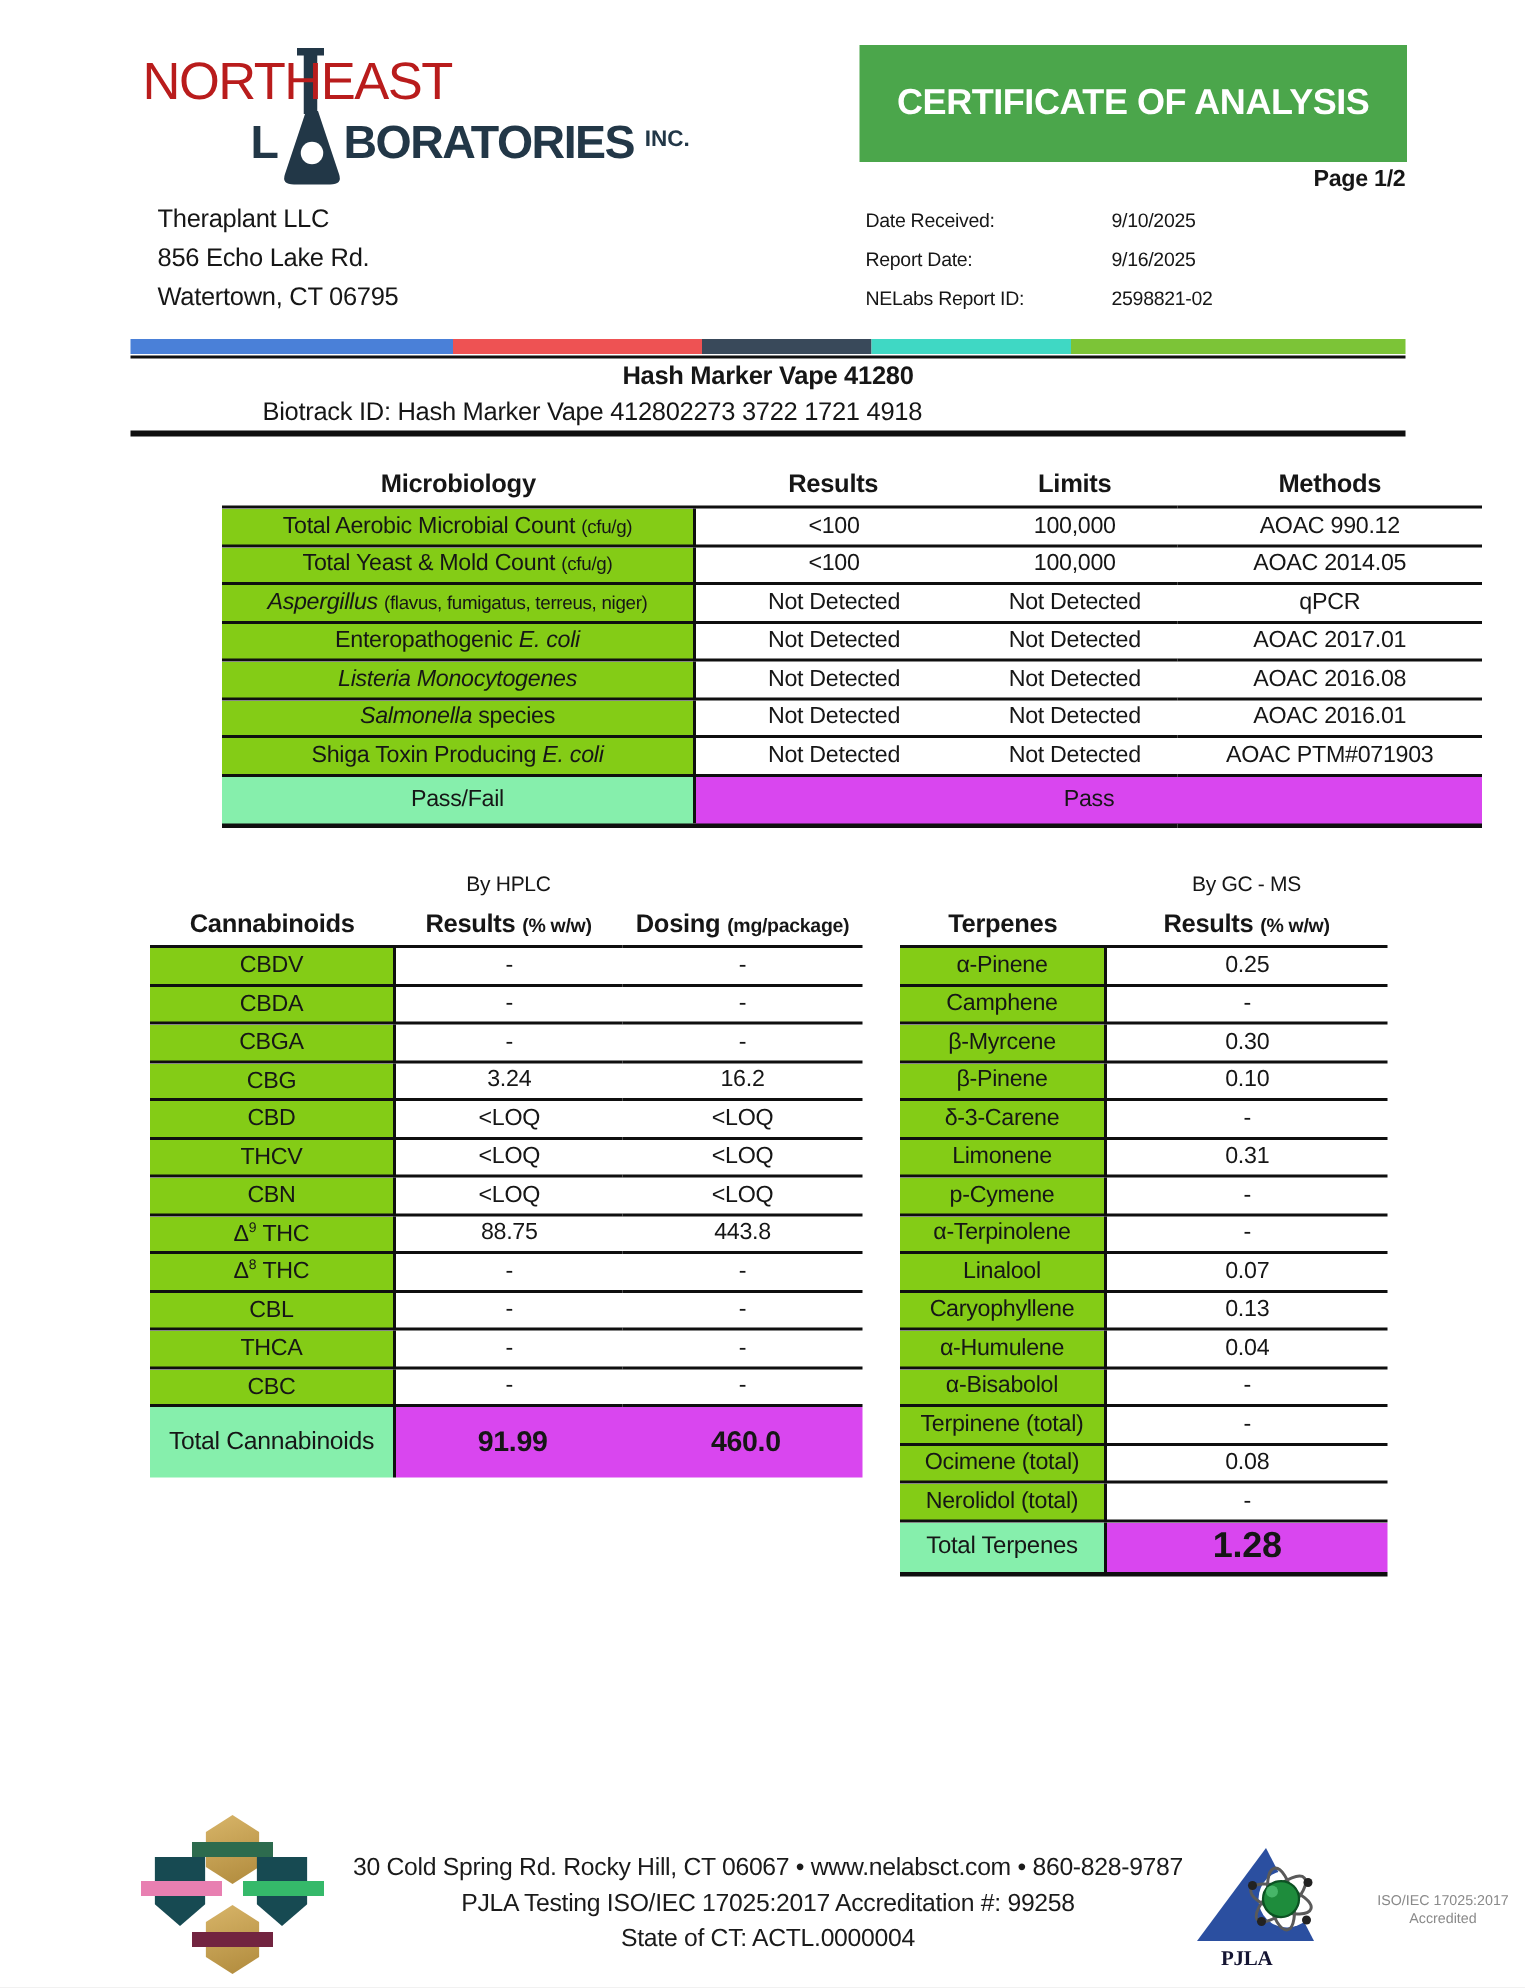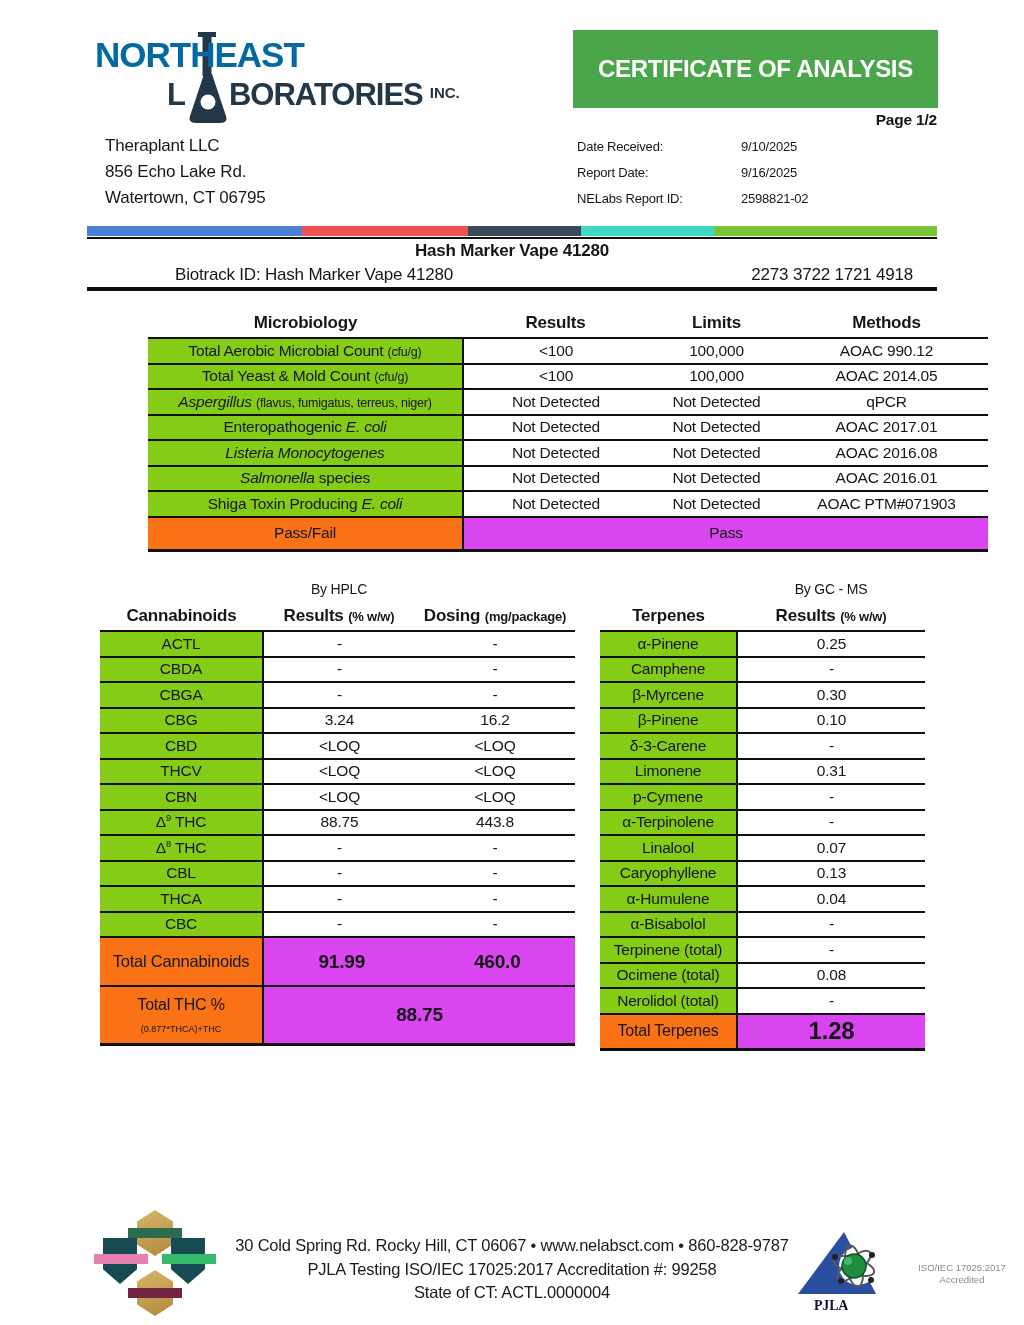--- a/index.html
+++ b/index.html
@@ -1,53 +1,53 @@
 <!DOCTYPE html>
 <html><head>
 <meta charset="utf-8">
 <style>
   html,body{margin:0;padding:0;background:#e8e8e8;}
   .page{position:relative;width:1024px;height:1325px;background:#ffffff;margin:0 auto;
         font-family:"Liberation Sans","DejaVu Sans",sans-serif;color:#161616;overflow:hidden;
         letter-spacing:-0.2px;}
   
   .logo{position:absolute;left:95px;top:36px;width:400px;height:96px;}
-  .logo-l1{position:relative;z-index:2;font-size:35px;font-weight:700;color:#0369a1;letter-spacing:-1px;line-height:38px;}
+  .logo-l1{position:relative;z-index:2;font-size:35px;font-weight:400;color:#b91c1c;letter-spacing:-1px;line-height:38px;}
   .logo-l2{position:relative;z-index:2;display:flex;align-items:flex-end;margin-left:72px;margin-top:3px;
            font-size:31px;font-weight:700;color:#223747;letter-spacing:-1px;line-height:32px;}
   .logo-l2 .spacer{display:inline-block;width:44px;}
   .logo-inc{font-size:15px;font-weight:700;margin-left:7px;padding-bottom:2px;letter-spacing:0;}
   .flask{position:absolute;left:90px;top:-4px;z-index:1;}
   .banner{position:absolute;left:573px;top:30px;width:365px;height:78px;background:#4ba64b;
           display:flex;align-items:center;justify-content:center;}
   .banner-text{color:#ffffff;font-size:24px;font-weight:700;letter-spacing:-0.3px;}
   .page-num{position:absolute;right:87px;top:111px;font-size:15.5px;font-weight:700;}
   .client{position:absolute;left:105px;top:133px;font-size:17px;line-height:26px;}
   .meta{position:absolute;left:577px;top:134px;display:grid;grid-template-columns:164px auto;
         font-size:13px;line-height:26px;}
   
   .bar{position:absolute;left:87px;top:226px;width:850px;height:10px;display:flex;}
   .bar div{height:100%;}
   .seg1{width:25.3%;background:#4a80d8;} .seg2{width:19.5%;background:#ee5253;}
   .seg3{width:13.3%;background:#39495a;} .seg4{width:15.7%;background:#3fd8c4;}
   .seg5{width:26.2%;background:#7cc437;}
   .bar-line{position:absolute;left:87px;top:237px;width:850px;height:2px;background:#101010;}
   .prod-title{position:absolute;left:0;right:0;top:241px;text-align:center;font-size:17px;font-weight:700;}
-  .biotrack{position:absolute;left:87px;right:77px;top:265px;font-size:17px;display:flex;justify-content:space-between;
+  .biotrack{position:absolute;left:87px;right:102px;top:265px;font-size:17px;display:flex;
             padding-left:88px;padding-right:34px;box-sizing:border-box;}
   .rule-thick{position:absolute;left:87px;top:287px;width:850px;height:4px;background:#0f0f0f;}
   
   table{border-collapse:collapse;table-layout:fixed;}
   td,th{padding:0;text-align:center;font-size:15.5px;font-weight:400;overflow:hidden;}
   th{font-size:17px;font-weight:700;border-bottom:2.5px solid #0f0f0f;height:29px;}
   .unit{font-size:13px;margin-top:44px;}
   td{border-top:2px solid #0f0f0f;height:23.5px;}
   tr:first-child td{border-top:none;}
   .c1{background:#84cc16;border-right:2.5px solid #0f0f0f;}
-  .lab{border-right:2.5px solid #0f0f0f;background:#f97316;}
+  .lab{border-right:2.5px solid #0f0f0f;background:#86efac;}
   .grn{background:#d946ef;}
   .bend td{border-bottom:3.5px solid #0f0f0f;}
   .it{font-style:italic;}
   .sm{font-size:12.5px;}
   sup{font-size:60%;}
   .micro-wrap{position:absolute;left:100px;top:308px;padding-left:48px;}
   .micro-tbl{width:840px;}
   .micro-tbl col.m1{width:315px;} .micro-tbl col.m2{width:185px;}
   .micro-tbl col.m3{width:137px;} .micro-tbl col.m4{width:203px;}
   .pass-row td{height:31px;}
@@ -216,21 +216,21 @@
           <col class="k2">
           <col class="k3">
         </colgroup>
       <tbody>
           <tr>
         <th>Cannabinoids</th>
         <th><span>Results </span><span class="unit">(% w/w)</span></th>
         <th><span>Dosing </span><span class="unit">(mg/package)</span></th>
       </tr>
       <tr>
-            <td class="c1"><span>ACTL</span><sup></sup><span></span></td>
+            <td class="c1"><span>CBDV</span><sup></sup><span></span></td>
             <td>-</td>
             <td>-</td>
           </tr>
       <tr>
             <td class="c1"><span>CBDA</span><sup></sup><span></span></td>
             <td>-</td>
             <td>-</td>
           </tr>
       <tr>
             <td class="c1"><span>CBGA</span><sup></sup><span></span></td>
@@ -283,24 +283,20 @@
             <td>-</td>
           </tr>
       <tr class="tot-row">
         <td class="lab">Total Cannabinoids</td>
         <td class="grn" colspan="2">
           <div class="split">
                 <span>91.99</span>
                 <span>460.0</span>
               </div>
         </td>
-      </tr>
-      <tr class="thc-row bend">
-        <td class="lab"><span>Total THC % </span><span class="thc-sub">(0.877*THCA)+THC</span></td>
-        <td class="grn" colspan="2">88.75</td>
       </tr>
     </tbody>
       </table>
   </div>
 
   <div class="terp-wrap">
     <table class="terp-tbl">
       <colgroup>
           <col class="t1">
           <col class="t2">

